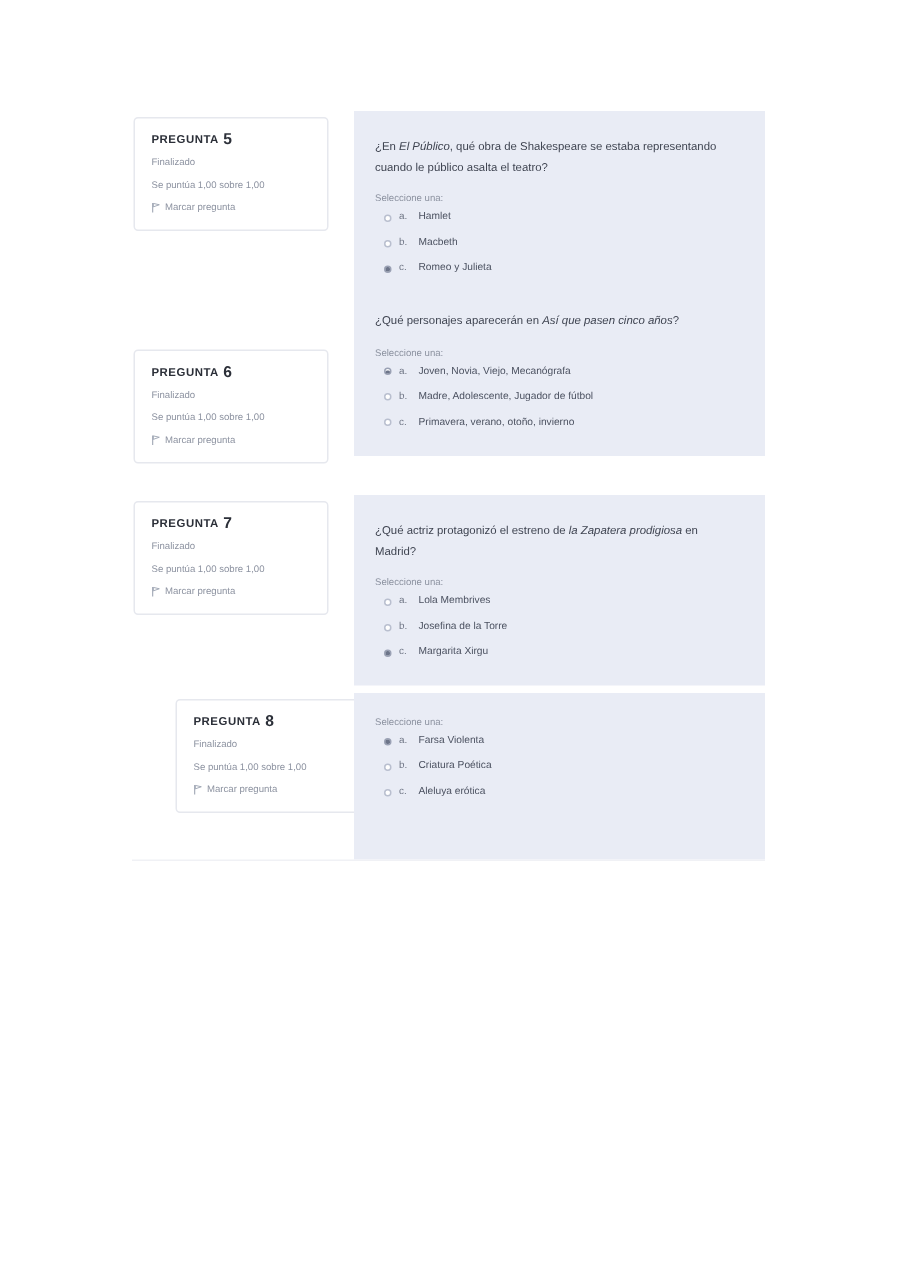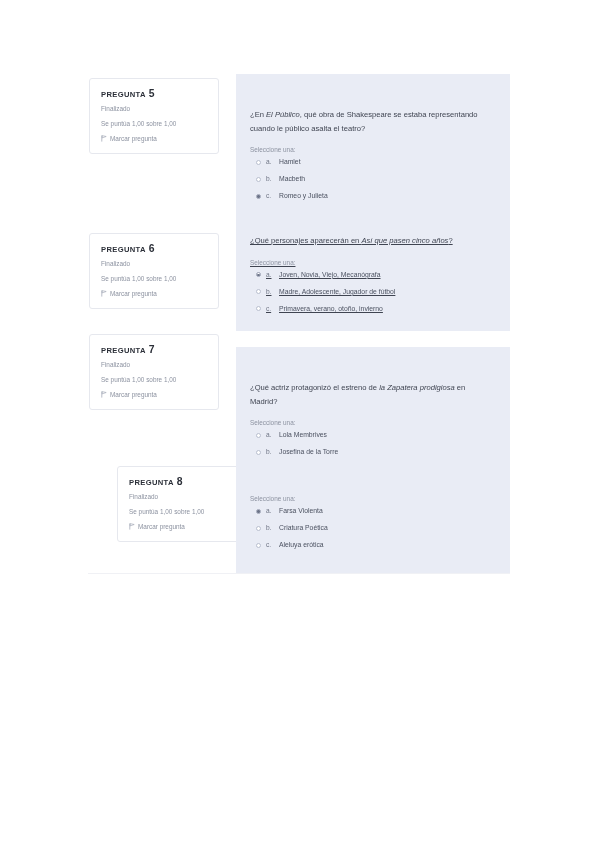--- a/index.html
+++ b/index.html
@@ -88,21 +88,21 @@
     color: #8c92a0;
     line-height: 1;
     white-space: nowrap;
   }
   .qpanel {
     position: absolute;
     left: 236px;
     width: 274px;
     background: #e9ecf5;
     box-sizing: border-box;
-    padding: 34px 22px 18px 14px;
+    padding: 17px 22px 18px 14px;
   }
   .qtext {
     font-size: 7.6px;
     line-height: 13.5px;
     color: #3f4451;
     margin: 0 0 12px 0;
   }
   .qtext em {
     font-style: italic;
   }
@@ -224,21 +224,21 @@
           <div class="info-line last flag-row">
             <span class="flag-icon">
               <svg viewBox="0 0 6 7" width="6" height="7" xmlns="http://www.w3.org/2000/svg">
                 <path d="M0.8 0.4 L0.8 6.6" stroke="#9aa1b0" stroke-width="0.7" fill="none"></path>
                 <path d="M1.2 0.6 L5.2 1.5 L1.2 2.9 Z" fill="none" stroke="#9aa1b0" stroke-width="0.6"></path>
               </svg>
             </span>
             <span class="flag-label">Marcar pregunta</span>
           </div>
         </div>
-        <div class="qpanel" style="top: 200px; min-height: 100px; text-decoration: underline;">
+        <div class="qpanel" style="top: 190px; min-height: 100px;">
           <div class="qtext">¿Qué personajes aparecerán en <em>Así que pasen cinco años</em>?</div>
           <div class="select-label">Seleccione una:</div>
           <ul class="options">
             <li class="option">
               <span class="radio checked"></span>
               <span class="opt-letter">a.</span>
               <span class="opt-text">Joven, Novia, Viejo, Mecanógrafa</span>
             </li>
             <li class="option">
               <span class="radio"></span>
@@ -261,21 +261,21 @@
           <div class="info-line last flag-row">
             <span class="flag-icon">
               <svg viewBox="0 0 6 7" width="6" height="7" xmlns="http://www.w3.org/2000/svg">
                 <path d="M0.8 0.4 L0.8 6.6" stroke="#9aa1b0" stroke-width="0.7" fill="none"></path>
                 <path d="M1.2 0.6 L5.2 1.5 L1.2 2.9 Z" fill="none" stroke="#9aa1b0" stroke-width="0.6"></path>
               </svg>
             </span>
             <span class="flag-label">Marcar pregunta</span>
           </div>
         </div>
-        <div class="qpanel" style="top: 330px; min-height: 120px; margin-top: 17px;">
+        <div class="qpanel" style="top: 330px; min-height: 120px;">
           <div class="qtext">¿Qué actriz protagonizó el estreno de <em>la Zapatera prodigiosa</em> en Madrid?</div>
           <div class="select-label">Seleccione una:</div>
           <ul class="options">
             <li class="option">
               <span class="radio"></span>
               <span class="opt-letter">a.</span>
               <span class="opt-text">Lola Membrives</span>
             </li>
             <li class="option">
               <span class="radio"></span>

